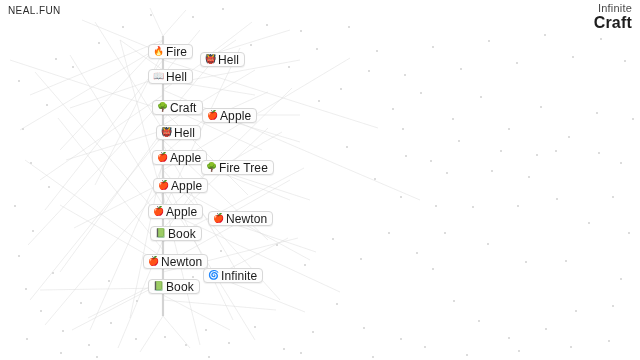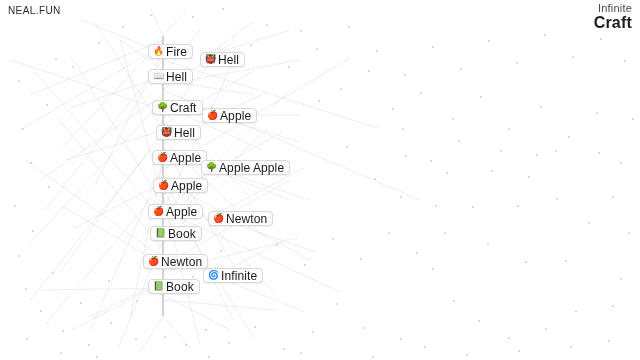--- a/index.html
+++ b/index.html
@@ -336,21 +336,21 @@
       <div class="card" style="left: 156px; top: 125px;">
         <span class="glyph">👹</span>
         <span class="label">Hell</span>
       </div>
       <div class="card" style="left: 152px; top: 150px;">
         <span class="glyph">🍎</span>
         <span class="label">Apple</span>
       </div>
       <div class="card" style="left: 201px; top: 160px;">
         <span class="glyph">🌳</span>
-        <span class="label">Apple Apple</span>
+        <span class="label">Fire Tree</span>
       </div>
       <div class="card" style="left: 153px; top: 178px;">
         <span class="glyph">🍎</span>
         <span class="label">Apple</span>
       </div>
       <div class="card" style="left: 148px; top: 204px;">
         <span class="glyph">🍎</span>
         <span class="label">Apple</span>
       </div>
       <div class="card" style="left: 208px; top: 211px;">

